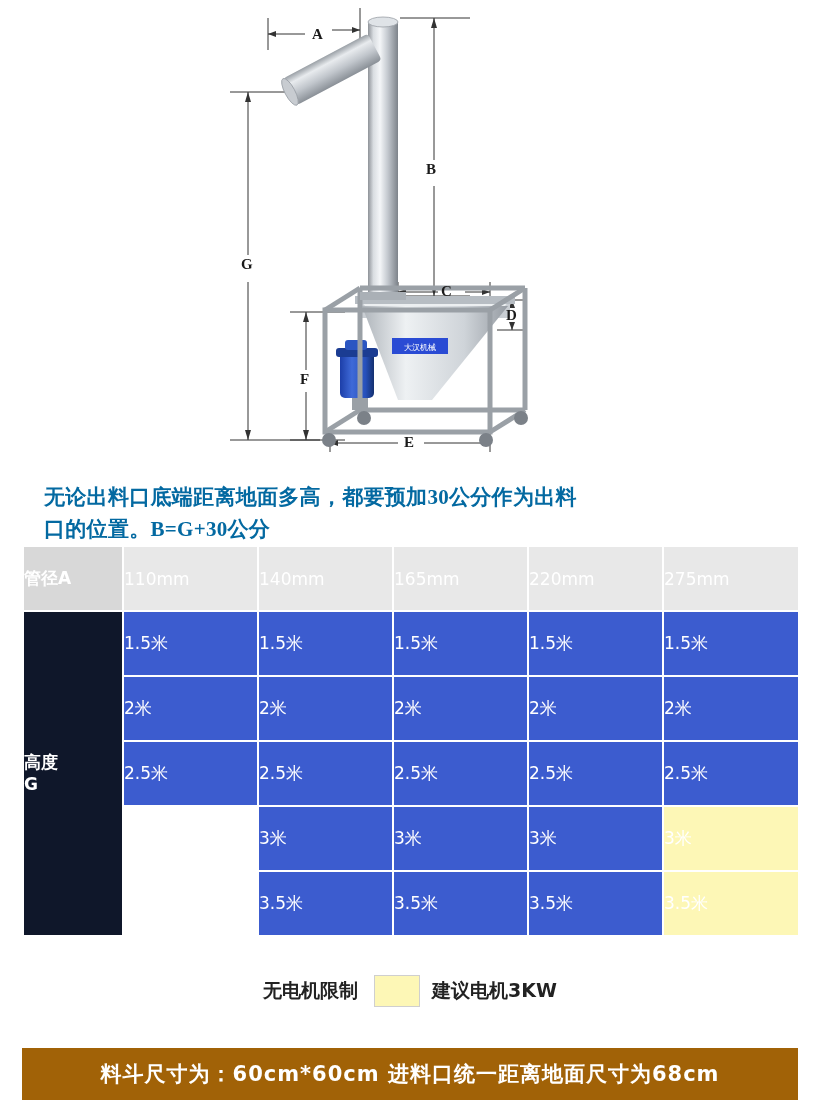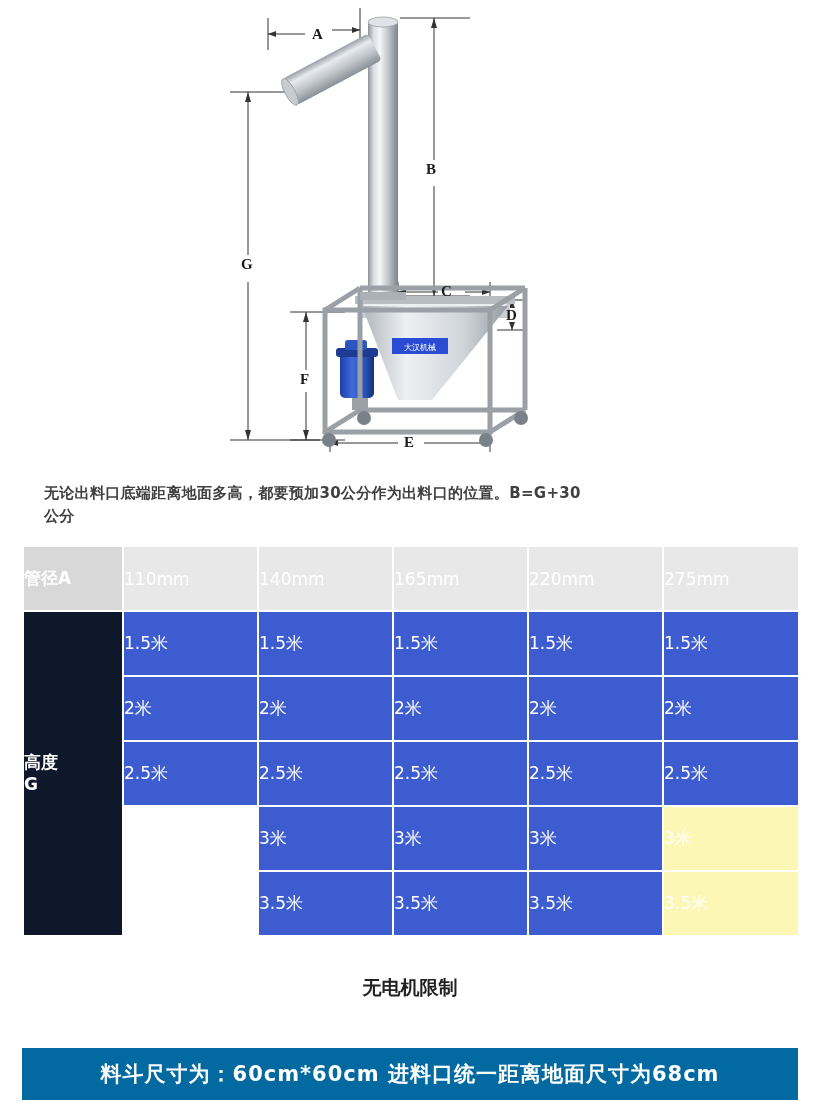--- a/index.html
+++ b/index.html
@@ -20,25 +20,26 @@
     position:absolute;
     font-weight:bold;
     font-size:15px;
     color:#1a1a1a;
     font-family:"Liberation Serif","DejaVu Serif",serif;
   }
   .note{
     position:absolute;
     left:44px;top:482px;
     width:540px;
-    color:#404040;
-    font-weight:bold;
-    font-size:15px;
+    color:#0369a1;
+    font-weight:bold;
+    font-size:21px;
     line-height:1.5;
     letter-spacing:0.3px;
+    font-family:Liberation Serif, serif;
   }
   .table-wrap{
     position:absolute;
     left:22px;top:545px;
     width:776px;
   }
   table.spec{
     border-collapse:collapse;
     width:776px;
     table-layout:fixed;
@@ -89,21 +90,21 @@
     width:44px;height:30px;
     display:inline-block;
     border:1px solid #cfcfcf;
   }
   .legend .item{display:flex;align-items:center;gap:12px;justify-content:center;}
   .legend .lbl{color:#222;}
   .footer{
     position:absolute;
     left:22px;top:1048px;
     width:776px;height:52px;
-    background:#0369a1;
+    background:#a16207;
     color:#ffffff;
     font-size:21px;
     font-weight:bold;
     display:flex;
     align-items:center;
     justify-content:center;
     letter-spacing:1px;
   }
 </style>
 </head>
@@ -295,15 +296,19 @@
         <td class="yellow">3.5米</td>
       </tr>
     </tbody>
   </table>
 </div>
 
 <div class="legend">
   <div class="item">
     <span class="lbl">无电机限制</span>
   </div>
+  <div class="item">
+    <span class="sw" style="background:#fdf7b6"></span>
+    <span class="lbl">建议电机3KW</span>
+  </div>
 </div>
 
 <div class="footer">料斗尺寸为：60cm*60cm 进料口统一距离地面尺寸为68cm</div>
 
 </body></html>

